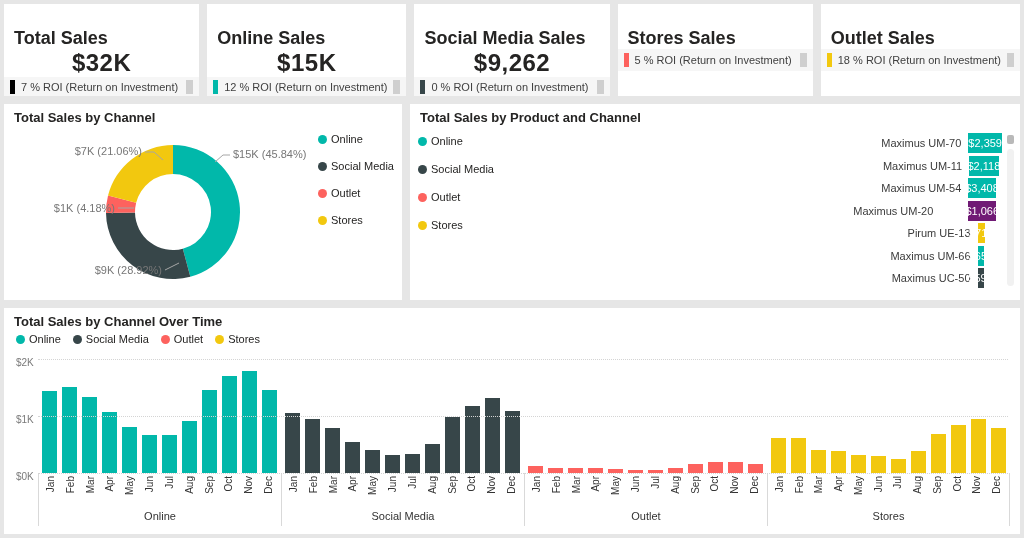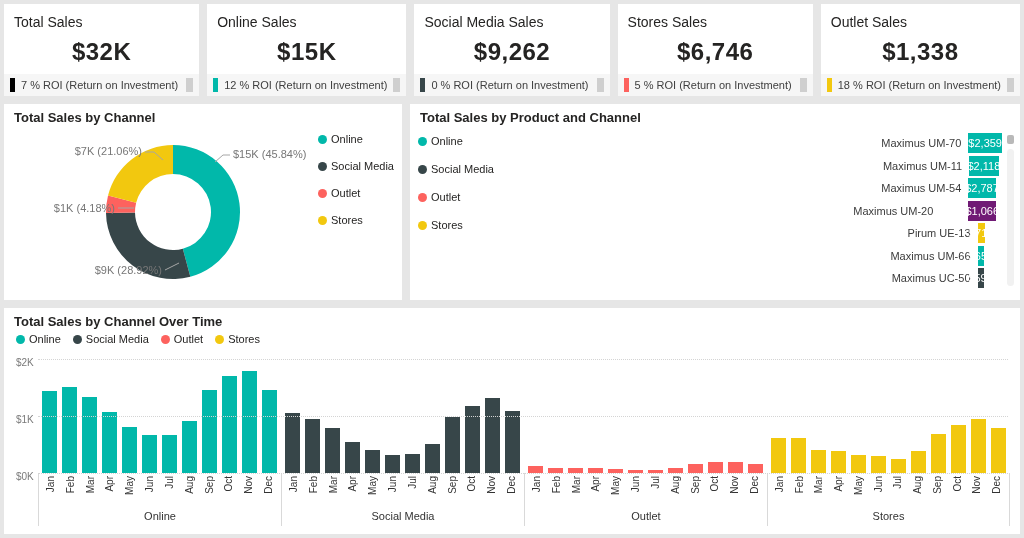--- a/index.html
+++ b/index.html
@@ -3,21 +3,21 @@
 <meta charset="utf-8">
 <style>
   * { margin:0; padding:0; box-sizing:border-box; }
   html,body { width:1024px; height:538px; overflow:hidden; }
   body { background:#e6e6e6; font-family:"Liberation Sans", sans-serif; color:#252423; }
   .dashboard { width:1024px; height:538px; padding:4px; display:flex; flex-direction:column; gap:8px; }
 
   
   .kpi-row { display:flex; gap:8px; height:92px; }
   .kpi-card { flex:1; background:#fff; display:flex; flex-direction:column; }
-  .kpi-title { font-size:14px; font-weight:normal; padding:10px 10px 0 10px; }
+  .kpi-title { font-size:18px; font-weight:bold; padding:24px 10px 0 10px; }
   .kpi-value { flex:1; display:flex; align-items:center; justify-content:center; font-size:24px; font-weight:bold; letter-spacing:0.5px; }
   .kpi-roi { height:22px; background:#f6f6f6; display:flex; align-items:center; padding:0 6px; gap:6px; }
   .roi-accent { width:5px; height:14px; background:#000; flex:none; }
   .roi-text { font-size:11px; color:#404040; flex:1; white-space:nowrap; overflow:hidden; }
   .roi-endbar { width:7px; height:14px; background:#cfcfcf; flex:none; }
 
   
   .panel { background:#fff; }
   .panel-title { font-size:13px; font-weight:bold; padding:6px 10px 2px 10px; }
   .mid-row { display:flex; gap:8px; height:196px; }
@@ -96,30 +96,28 @@
       <div class="kpi-title">Social Media Sales</div>
       <div class="kpi-value">$9,262</div>
       <div class="kpi-roi">
         <span class="roi-accent" style="background: rgb(55, 70, 73);"></span>
         <span class="roi-text">0 % ROI (Return on Investment)</span>
         <span class="roi-endbar"></span>
       </div>
     </div>
     <div class="kpi-card">
       <div class="kpi-title">Stores Sales</div>
-      <div class="kpi-value">$6,746</div>
       <div class="kpi-roi">
         <span class="roi-accent" style="background: rgb(253, 98, 94);"></span>
         <span class="roi-text">5 % ROI (Return on Investment)</span>
         <span class="roi-endbar"></span>
       </div>
     </div>
     <div class="kpi-card">
       <div class="kpi-title">Outlet Sales</div>
-      <div class="kpi-value">$1,338</div>
       <div class="kpi-roi">
         <span class="roi-accent" style="background: rgb(242, 200, 15);"></span>
         <span class="roi-text">18 % ROI (Return on Investment)</span>
         <span class="roi-endbar"></span>
       </div>
     </div>
   </div>
 
   <div class="mid-row">
 
@@ -198,21 +196,21 @@
               <div class="ptrack">
                 <div class="pbar" style="width: 89.7838%; background: rgb(1, 184, 170);">
                   <span class="pval">$2,118</span>
                 </div>
               </div>
             </div>
             <div class="prow">
               <div class="plabel">Maximus UM-54</div>
               <div class="ptrack">
                 <div class="pbar" style="width: 81.2632%; background: rgb(1, 184, 170);">
-                  <span class="pval">$2,787</span>
+                  <span class="pval">$3,408</span>
                 </div>
               </div>
             </div>
             <div class="prow">
               <div class="plabel">Maximus UM-20</div>
               <div class="ptrack">
                 <div class="pbar" style="width: 45.1886%; background: #701a75; margin-left: 28px;">
                   <span class="pval">$1,066</span>
                 </div>
               </div>

